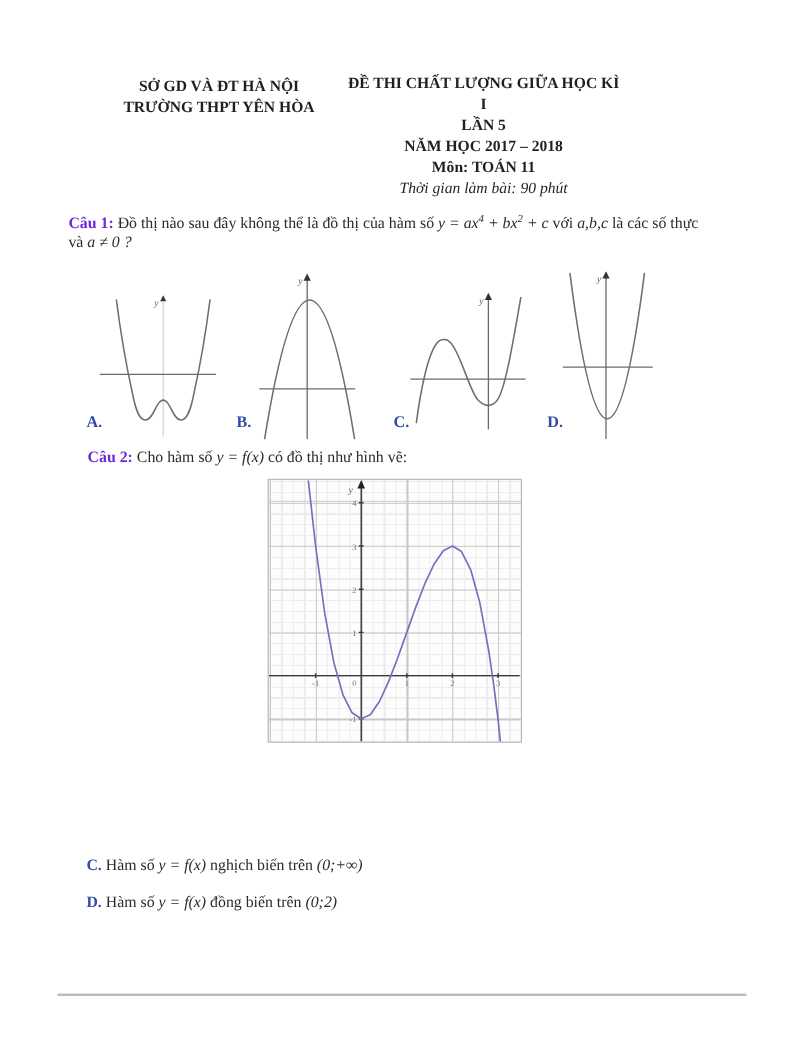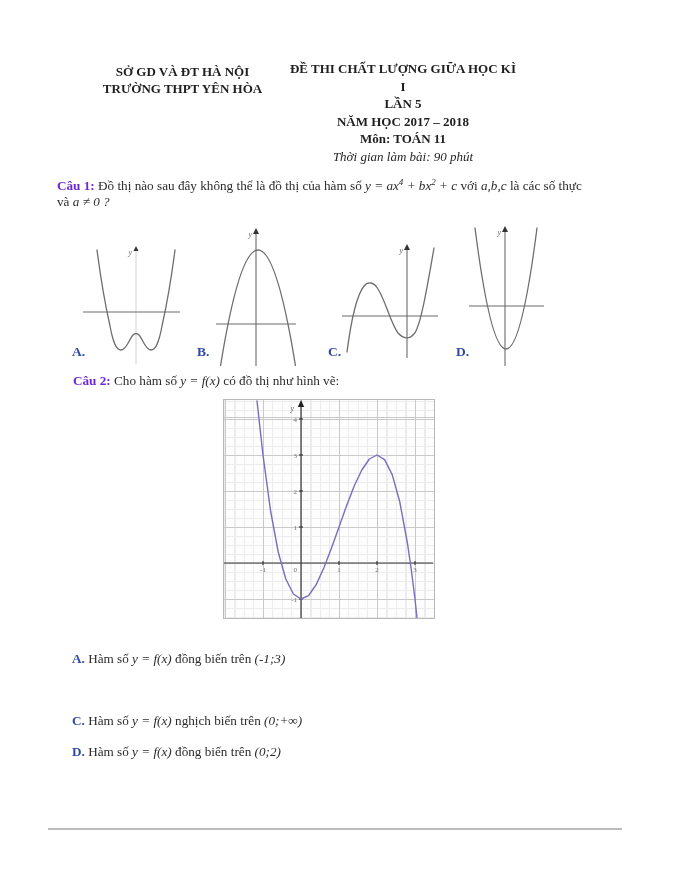--- a/index.html
+++ b/index.html
@@ -142,27 +142,20 @@
       <text class="tick" x="73" y="130" text-anchor="end">1</text>
       <text class="tick" x="73" y="202" text-anchor="end">-1</text>
 
       <path class="curve" d="M33,1 L39,55 L46.6,111 L54.2,152 L61.8,179 L69.4,194 L77,199 L84.6,195.7 L88.4,190 L92.2,184.6
            L99.8,168 L107.4,148.3 L115,127 L122.6,105.7 L130.2,86 L137.8,70 L145.4,59 L153,55
            L160.6,59.6 L168.2,74.6 L175.8,102 L183.4,143 L187.2,169 L191,199 L193,218"></path>
     </svg>
   </div>
 
 
-  <div class="option" style="left:72px;top:651px;">
-    <span class="letter">A.</span>
-    <span>Hàm số</span>
-    <span class="math">y = f(x)</span>
-    <span>đồng biến trên</span>
-    <span class="math">(-1;3)</span>
-  </div>
   <div class="option" style="left:72px;top:713px;">
     <span class="letter">C.</span>
     <span>Hàm số</span>
     <span class="math">y = f(x)</span>
     <span>nghịch biến trên</span>
     <span class="math">(0;+∞)</span>
   </div>
   <div class="option" style="left:72px;top:744px;">
     <span class="letter">D.</span>
     <span>Hàm số</span>

